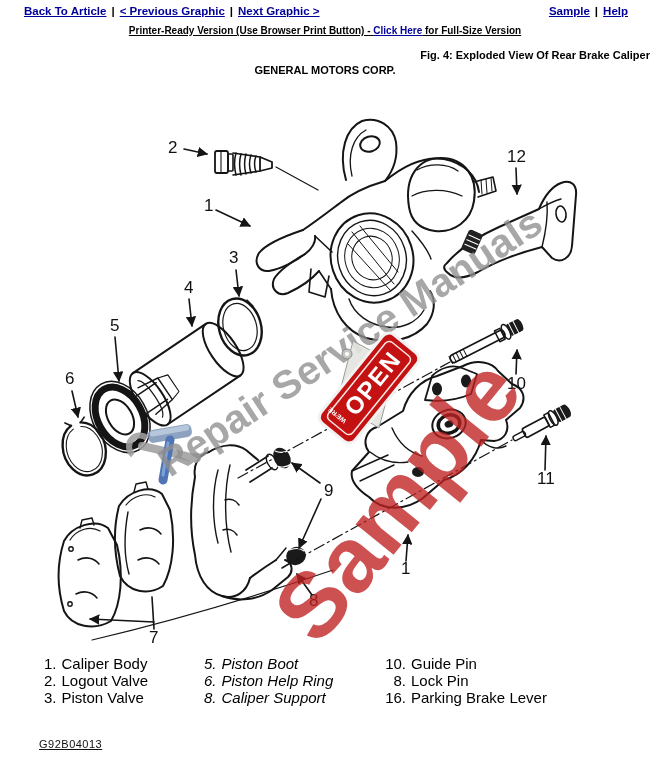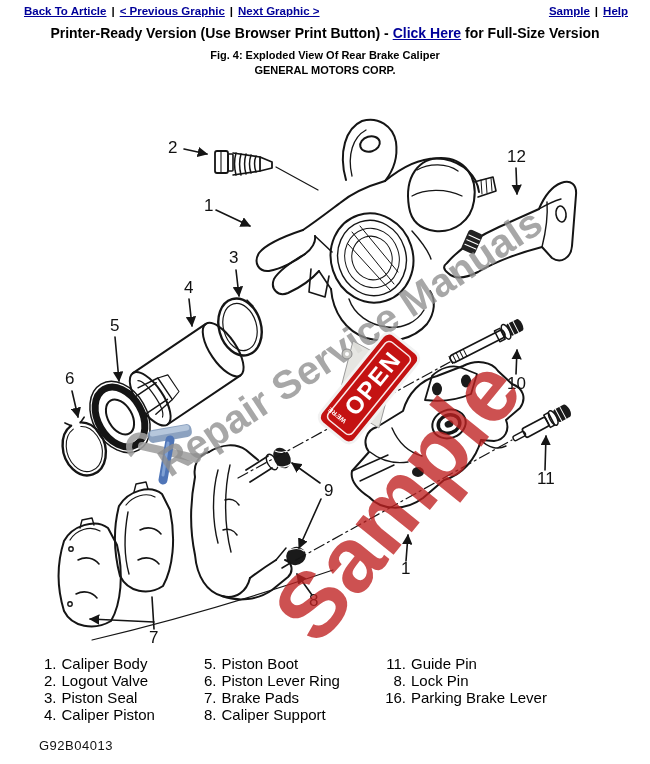--- a/index.html
+++ b/index.html
@@ -6,34 +6,34 @@
   body{
     width:650px;height:764px;background:#ffffff;position:relative;overflow:hidden;
     font-family:"Liberation Sans",sans-serif;color:#000;
   }
   .nav{position:absolute;top:5px;left:24px;right:22px;display:flex;justify-content:space-between;
        font-size:11.5px;font-weight:bold;white-space:nowrap;gap:36px;}
   .nav-group{display:flex;align-items:center;}
   .lnk{color:#000099;text-decoration:underline;cursor:pointer;}
   .sep{margin:0 5px;color:#000;}
   .printer{position:absolute;top:25px;left:0;width:650px;text-align:center;
-           font-size:14px;font-weight:bold;white-space:nowrap;}
-  .figcap{position:absolute;top:49px;left:0;width:650px;text-align:center;
+           font-size:10px;font-weight:bold;white-space:nowrap;text-decoration:underline;}
+  .figcap{position:absolute;top:49px;left:0;width:650px;text-align:right;
           font-size:11px;font-weight:bold;}
   .company{position:absolute;top:64px;left:0;width:650px;text-align:center;
            font-size:11px;font-weight:bold;}
   .diagram-wrap{position:absolute;top:78px;left:0;}
   .parts{position:absolute;top:655px;left:44px;display:flex;font-size:15px;}
   .col{margin-right:0;}
   .col1{width:160px;}
-  .col2{width:180px;}
+  .col2{width:180px;font-style:italic;}
   .pl-row{height:17px;line-height:17px;white-space:nowrap;}
   .pl-num{display:inline-block;margin-right:5px;}
   .col3 .pl-num{min-width:22px;text-align:right;}
-  .code{position:absolute;top:738px;left:39px;font-size:13px;letter-spacing:.5px;color:#111;}
+  .code{position:absolute;top:738px;left:39px;font-size:11px;letter-spacing:.5px;color:#111;text-decoration:underline;}
 </style>
 </head>
 <body>
 
 <div class="nav">
   <div class="nav-group">
     <span class="lnk">Back To Article</span>
     <span class="sep">|</span>
     <span class="lnk">&lt; Previous Graphic</span>
     <span class="sep">|</span>
@@ -267,29 +267,27 @@
   </g>
 
   <text transform="translate(318,648) rotate(-51)" font-size="92" font-weight="bold" fill="#bf2121" opacity="0.78" textLength="330" lengthAdjust="spacingAndGlyphs">Sample</text>
 </svg>
 </div>
 
 <div class="parts">
   <div class="col col1">
     <div class="pl-row"><span class="pl-num">1.</span><span>Caliper Body</span></div>
     <div class="pl-row"><span class="pl-num">2.</span><span>Logout Valve</span></div>
-    <div class="pl-row"><span class="pl-num">3.</span><span>Piston Seal</span></div>
-    <div class="pl-row"><span class="pl-num">4.</span><span>Caliper Piston</span></div>
+    <div class="pl-row"><span class="pl-num">3.</span><span>Piston Valve</span></div>
   </div>
   <div class="col col2">
     <div class="pl-row"><span class="pl-num">5.</span><span>Piston Boot</span></div>
-    <div class="pl-row"><span class="pl-num">6.</span><span>Piston Lever Ring</span></div>
-    <div class="pl-row"><span class="pl-num">7.</span><span>Brake Pads</span></div>
+    <div class="pl-row"><span class="pl-num">6.</span><span>Piston Help Ring</span></div>
     <div class="pl-row"><span class="pl-num">8.</span><span>Caliper Support</span></div>
   </div>
   <div class="col col3">
-    <div class="pl-row"><span class="pl-num">11.</span><span>Guide Pin</span></div>
+    <div class="pl-row"><span class="pl-num">10.</span><span>Guide Pin</span></div>
     <div class="pl-row"><span class="pl-num">8.</span><span>Lock Pin</span></div>
     <div class="pl-row"><span class="pl-num">16.</span><span>Parking Brake Lever</span></div>
   </div>
 </div>
 
 <div class="code">G92B04013</div>
 
 </body></html>

